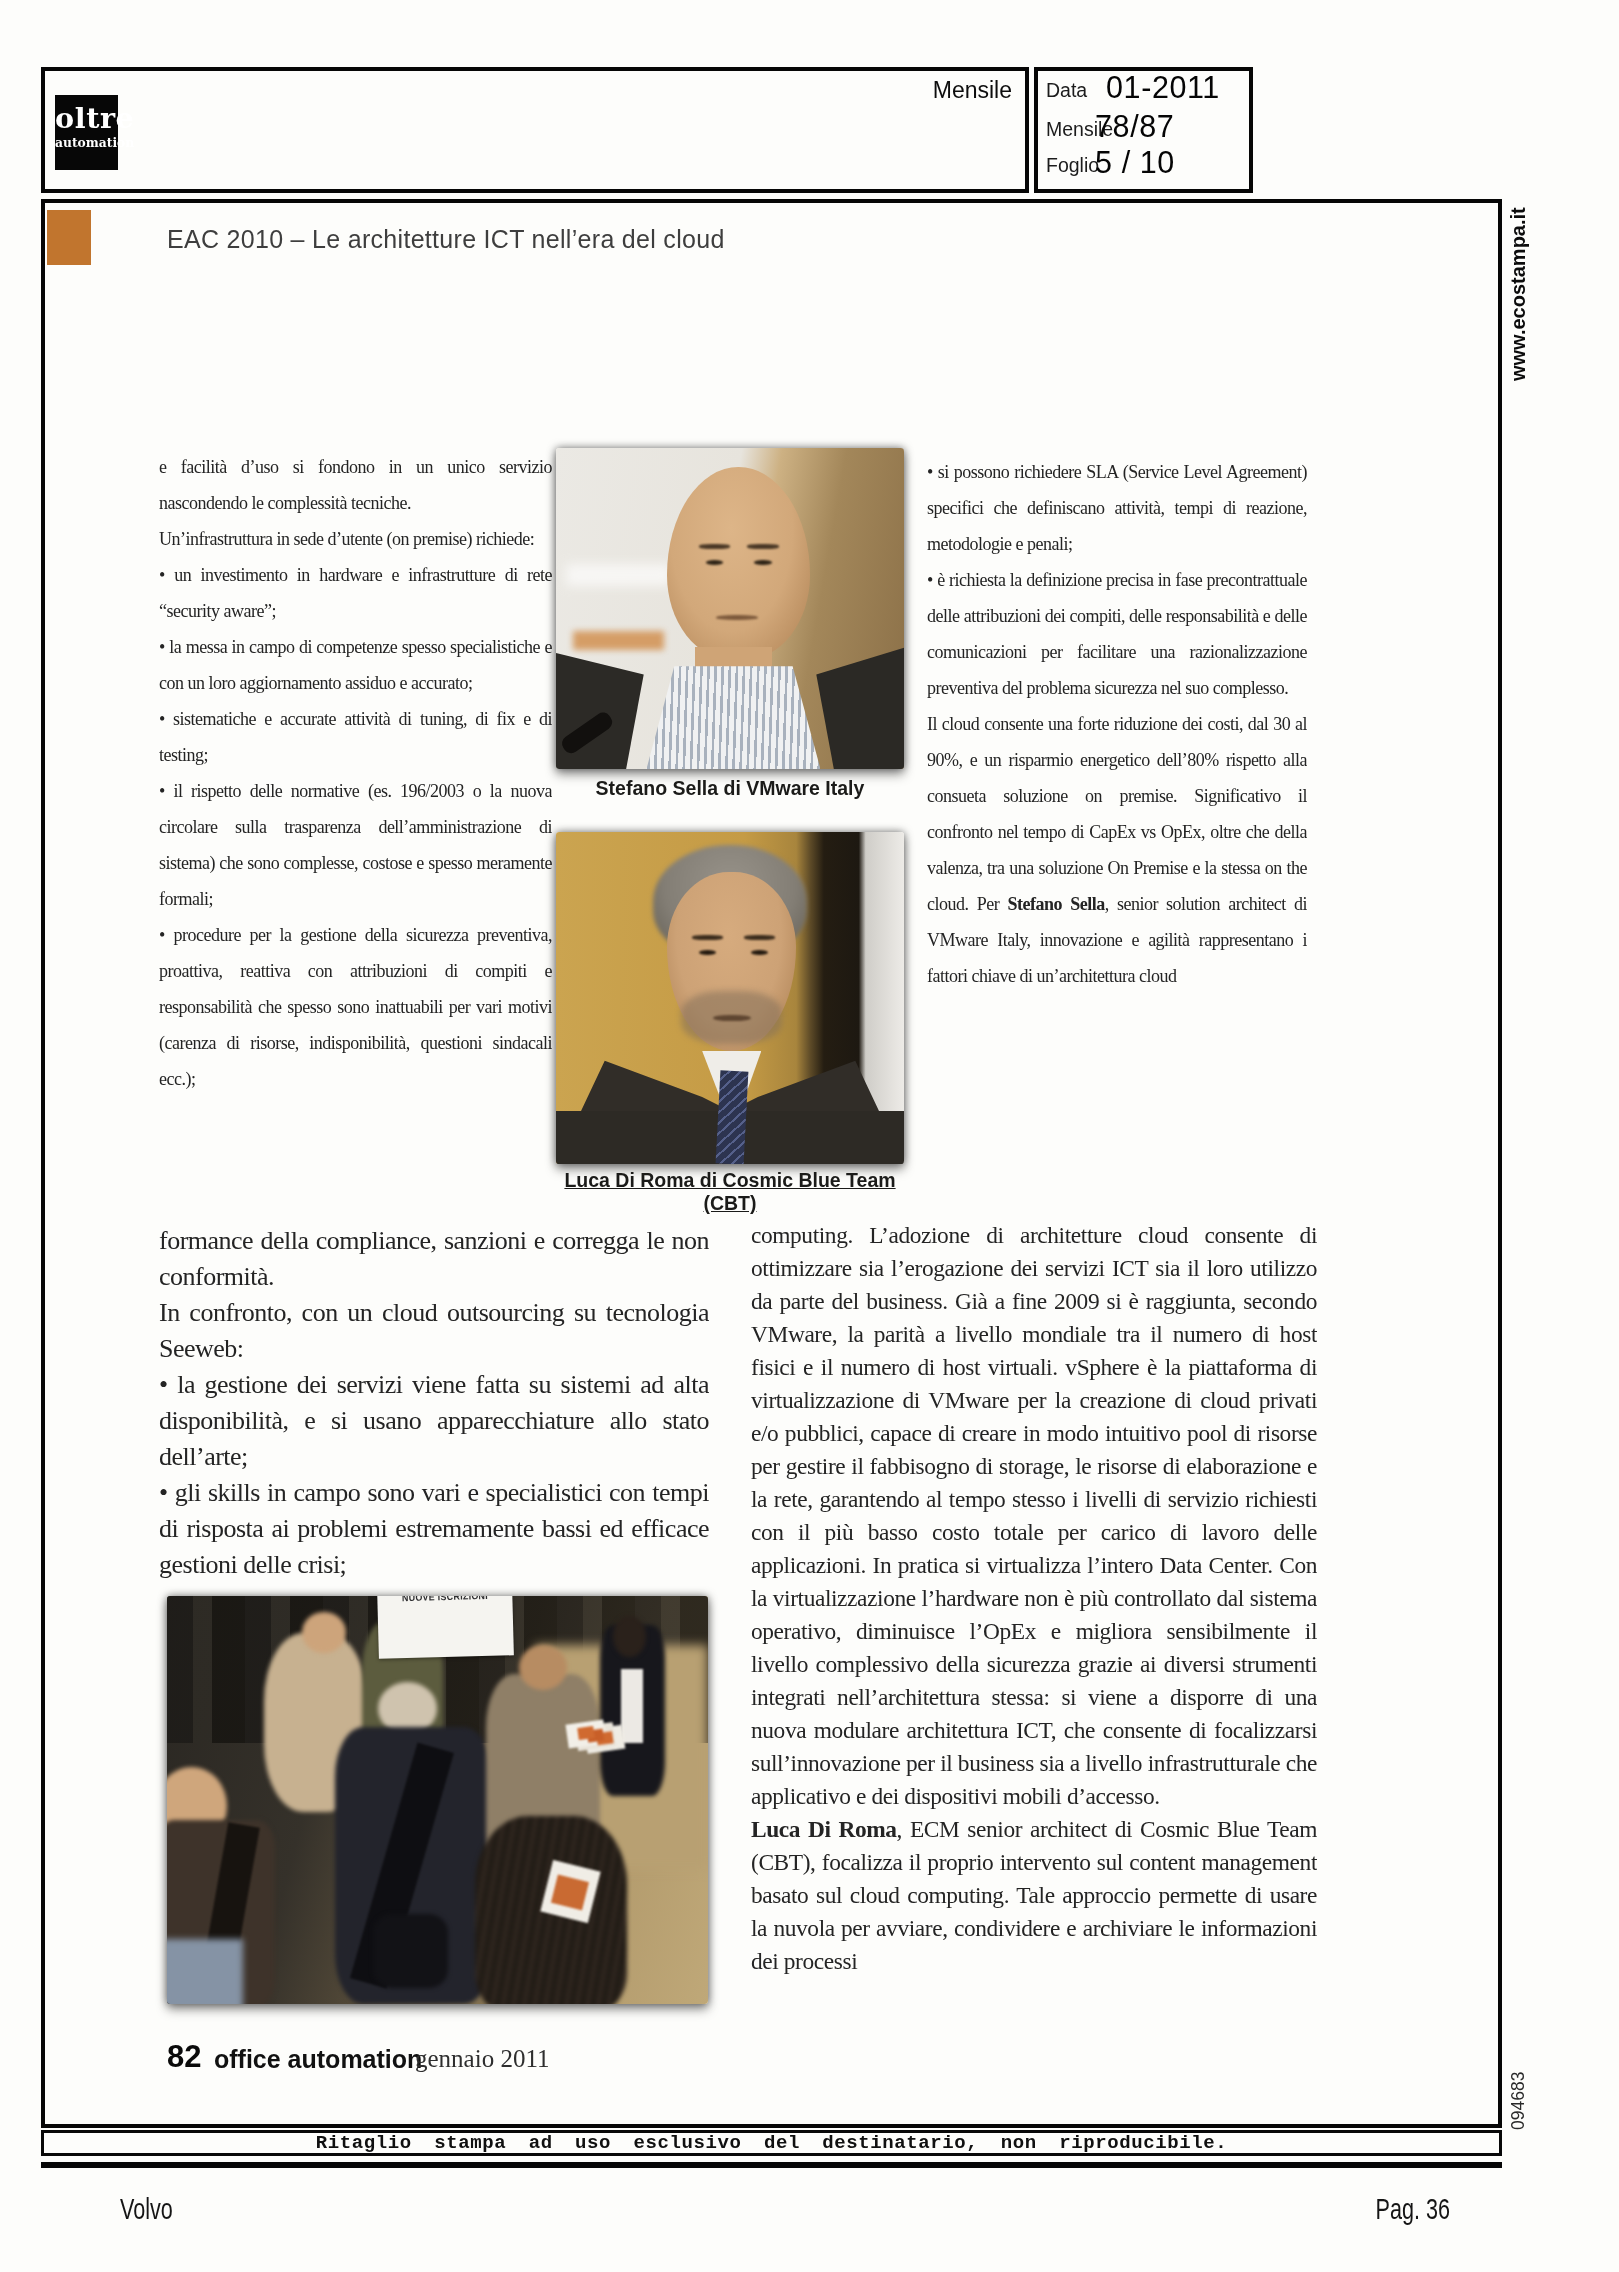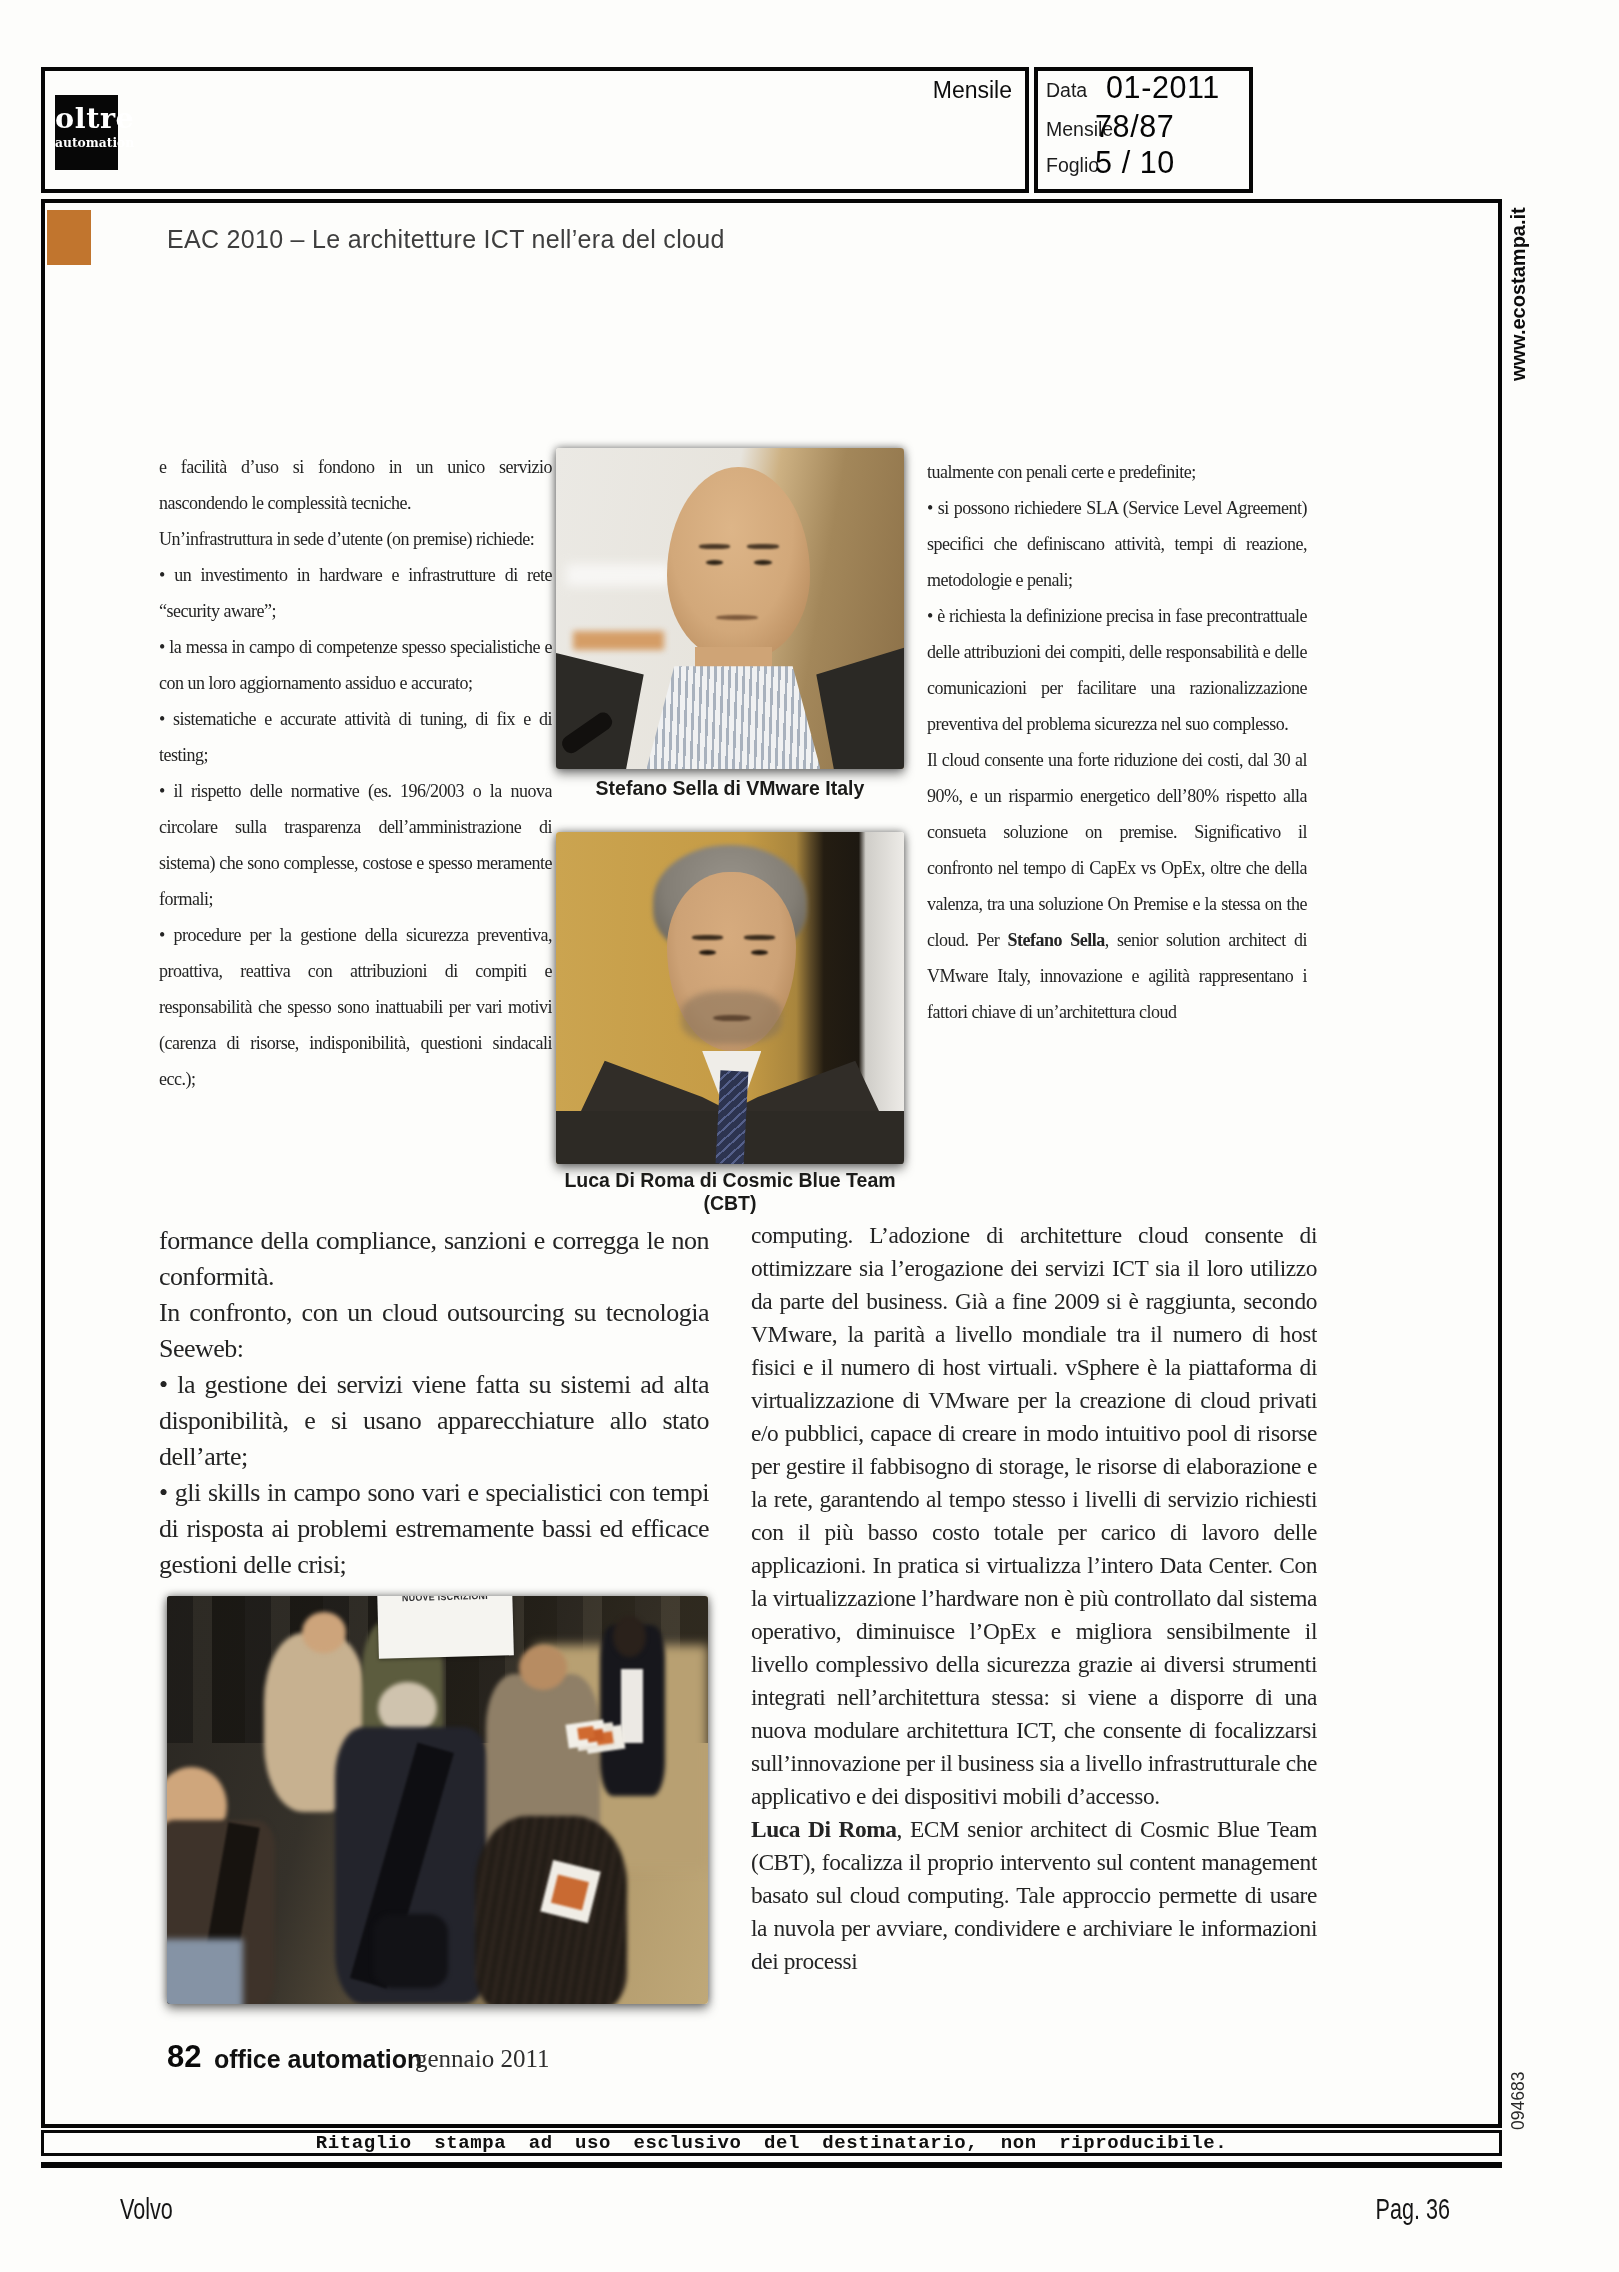--- a/index.html
+++ b/index.html
@@ -131,24 +131,23 @@
     <div class="ph blur2" style="left:56%;top:35.5%;width:5%;height:1.5%;background:#241a10;border-radius:50%;"></div>
     <div class="ph blur2" style="left:45%;top:55%;width:11%;height:2%;background:#5f4631;border-radius:45%;"></div>
     <div class="ph" style="left:0;top:58%;width:100%;height:42%;background:#312d28;
          clip-path:polygon(0 100%,14% 26%,42% 52%,50% 62%,58% 52%,86% 26%,100% 100%);"></div>
     <div class="ph" style="left:0;top:84%;width:100%;height:16%;background:#2d2a25;"></div>
     <div class="ph" style="left:42%;top:66%;width:17%;height:24%;background:#efedе8;background:#efede8;
          clip-path:polygon(0 0,100% 0,52% 100%);"></div>
     <div class="ph" style="left:46.5%;top:72%;width:8%;height:28%;transform:rotate(3deg);
          background:repeating-linear-gradient(135deg,#2d3450 0 5.8px,#55608a 5.8px 7.8px);"></div>
   </div>
-  <div class="caption" style="left:556px;top:1169px;width:348px;">Luca Di Roma di Cosmic Blue Team (CBT)</div>
+  <div class="caption" style="left:556px;top:1169px;width:348px;text-decoration:underline;">Luca Di Roma di Cosmic Blue Team (CBT)</div>
 
   <div class="col col-n" style="left:927px;top:454px;width:380px;height:754px;">
-    <p>tualmente con penali certe e predefinite;</p>
     <p>• si possono richiedere SLA (Service Level Agreement) specifici che definiscano attività, tempi di reazione, metodologie e penali;</p>
     <p>• è richiesta la definizione precisa in fase precontrattuale delle attribuzioni dei compiti, delle responsabilità e delle comunicazioni per facilitare una razionalizzazione preventiva del problema sicurezza nel suo complesso.</p>
     <p><span>Il cloud consente una forte riduzione dei costi, dal 30 al 90%, e un risparmio energetico dell’80% rispetto alla consueta soluzione on premise. Significativo il confronto nel tempo di CapEx vs OpEx, oltre che della valenza, tra una soluzione On Premise e la stessa on the cloud. Per </span><b>Stefano Sella</b><span>, senior solution architect di VMware Italy, innovazione e agilità rappresentano i fattori chiave di un’architettura cloud</span></p>
   </div>
 
   <div class="col col-w" style="left:159px;top:1223px;width:550px;height:365px;">
     <p>formance della compliance, sanzioni e corregga le non conformità.</p>
     <p>In confronto, con un cloud outsourcing su tecnologia Seeweb:</p>
     <p>• la gestione dei servizi viene fatta su sistemi ad alta disponibilità, e si usano apparecchiature allo stato dell’arte;</p>
     <p>• gli skills in campo sono vari e specialistici con tempi di risposta ai problemi estremamente bassi ed efficace gestioni delle crisi;</p>

